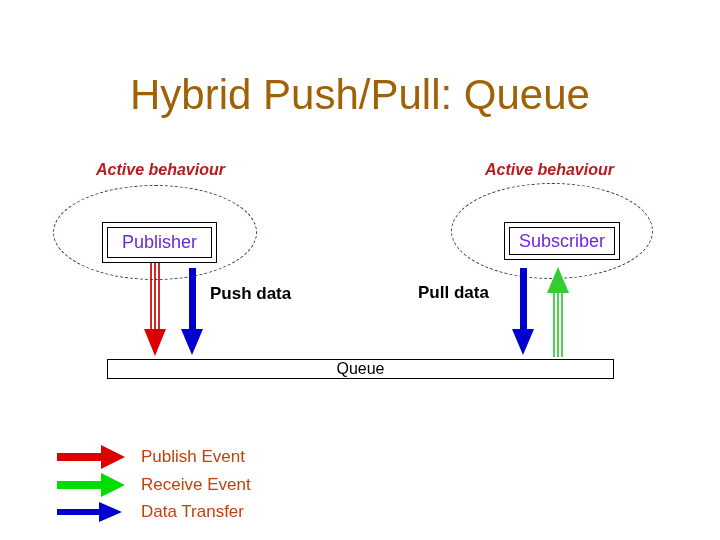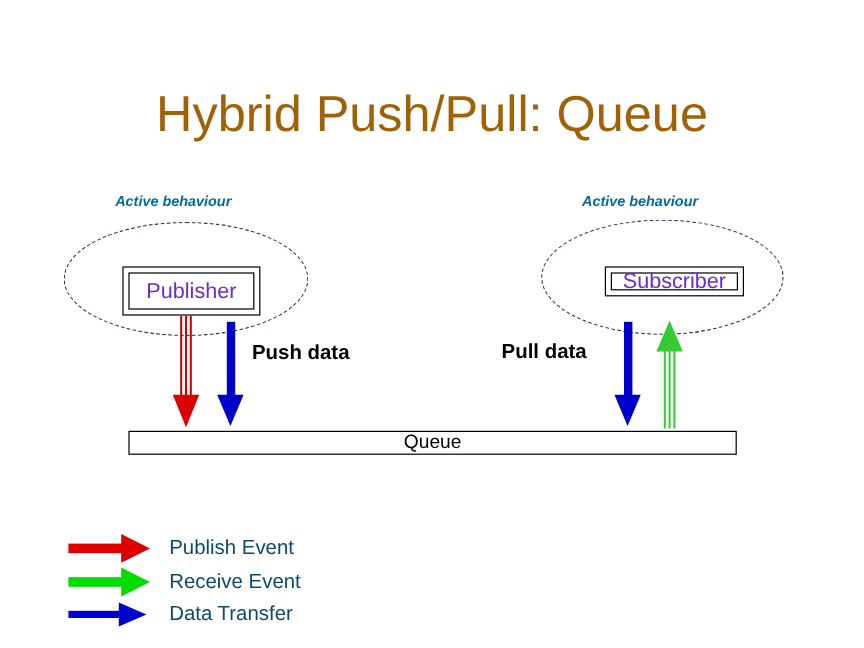--- a/index.html
+++ b/index.html
@@ -5,22 +5,22 @@
   html,body{margin:0;padding:0;background:#888;}
   .slide{
     position:relative;width:720px;height:540px;background:#ffffff;
     font-family:"Liberation Sans",sans-serif;overflow:hidden;margin:0 auto;
   }
   .title{
     position:absolute;left:0;right:0;top:44px;text-align:center;
     font-size:42px;line-height:1.1;color:#a16207;font-weight:400;white-space:nowrap;
   }
   .region-label{
-    position:absolute;font-size:12px;font-weight:bold;font-style:italic;
-    color:#0369a1;white-space:nowrap;
+    position:absolute;font-size:16px;font-weight:bold;font-style:italic;
+    color:#b91c1c;white-space:nowrap;
   }
   .ellipse{
     position:absolute;border:1px dashed #333366;border-radius:50%;
     box-sizing:border-box;background:transparent;
   }
   .node-box{
     position:absolute;border:1.5px solid #000;background:#fff;box-sizing:border-box;
   }
   .node-inner{
     position:absolute;left:4px;right:4px;top:4px;bottom:4px;border:1px solid #000;
@@ -33,21 +33,21 @@
   .queue-box{
     position:absolute;left:107px;top:359px;width:507px;height:20px;
     border:1.5px solid #000;box-sizing:border-box;background:#fff;
     display:flex;align-items:center;justify-content:center;
     font-size:16px;color:#000;
   }
   .arrow{position:absolute;}
   .legend-row{
     position:absolute;left:55px;height:26px;display:flex;align-items:center;
   }
-  .legend-label{margin-left:14px;font-size:17px;color:#0c4a6e;white-space:nowrap;}
+  .legend-label{margin-left:14px;font-size:17px;color:#c2410c;white-space:nowrap;}
   
   .f-red{fill:#dd0000;}   .st-red{stroke:#cc0000;stroke-width:1.7;}
   .f-green{fill:#33cc33;} .st-green{stroke:#33cc33;stroke-width:1.7;}
   .f-green2{fill:#00dd00;}
   .f-blue{fill:#0000cc;}
 </style>
 </head>
 <body>
 
 <div class="slide">
@@ -55,21 +55,21 @@
   <h1 class="title">Hybrid Push/Pull: Queue</h1>
 
   <div class="region-label" style="left:96px;top:161px;">Active behaviour</div>
   <div class="ellipse" style="left:53px;top:185px;width:204px;height:95px;"></div>
   <div class="node-box" style="left:102px;top:222px;width:115px;height:41px;">
     <div class="node-inner">Publisher</div>
   </div>
 
   <div class="region-label" style="left:485px;top:161px;">Active behaviour</div>
   <div class="ellipse" style="left:451px;top:183px;width:202px;height:96px;"></div>
-  <div class="node-box" style="left:504px;top:222px;width:116px;height:25px;">
+  <div class="node-box" style="left:504px;top:222px;width:116px;height:38px;">
     <div class="node-inner">Subscriber</div>
   </div>
 
   <div class="flow-label" style="left:210px;top:284px;">Push data</div>
   <div class="flow-label" style="left:418px;top:283px;">Pull data</div>
 
   <svg class="arrow" style="left:143px;top:263px;" width="24" height="94" viewBox="0 0 24 94">
     <line x1="8" y1="0" x2="8" y2="68" class="st-red"></line>
     <line x1="12" y1="0" x2="12" y2="68" class="st-red"></line>
     <line x1="16" y1="0" x2="16" y2="68" class="st-red"></line>

